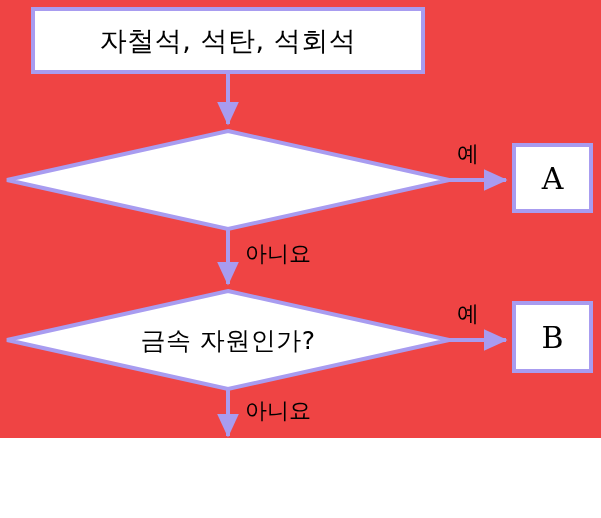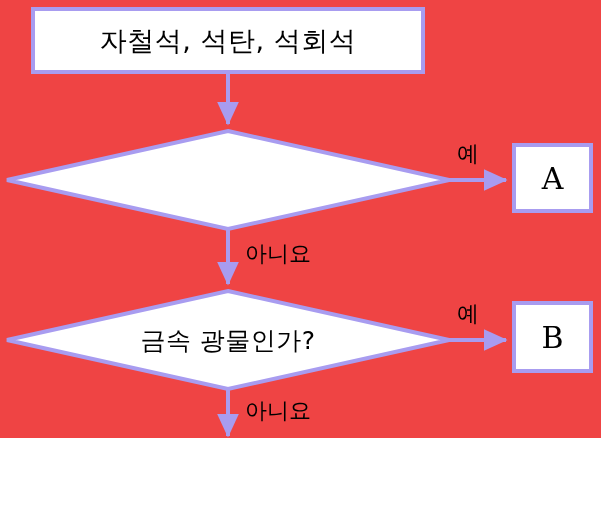--- a/index.html
+++ b/index.html
@@ -95,21 +95,21 @@
     <line x1="228" y1="389" x2="228" y2="436" stroke="#a89cf0" stroke-width="4" marker-end="url(#arrowhead)"></line>
 
     <rect x="188" y="443" width="78" height="64" fill="#ffffff" stroke="#a89cf0" stroke-width="4"></rect>
   </svg>
 
   <div class="node-label box-text-ko" style="left:31px; top:7px; width:394px; height:67px;">자철석, 석탄, 석회석</div>
 
 
   <div class="node-label terminal-text" style="left:512px; top:143px; width:81px; height:70px;">A</div>
 
-  <div class="node-label diamond-text-ko" style="left:78px; top:310px; width:300px; height:60px;">금속 광물인가?</div>
+  <div class="node-label diamond-text-ko" style="left:78px; top:310px; width:300px; height:60px;">금속 자원인가?</div>
 
   <div class="node-label terminal-text" style="left:512px; top:301px; width:81px; height:72px;">B</div>
 
   <div class="node-label terminal-text" style="left:186px; top:441px; width:82px; height:68px;">C</div>
 
   <div class="edge-label" style="left:457px; top:139px;">예</div>
 
   <div class="edge-label" style="left:245px; top:239px;">아니요</div>
 
   <div class="edge-label" style="left:457px; top:299px;">예</div>

